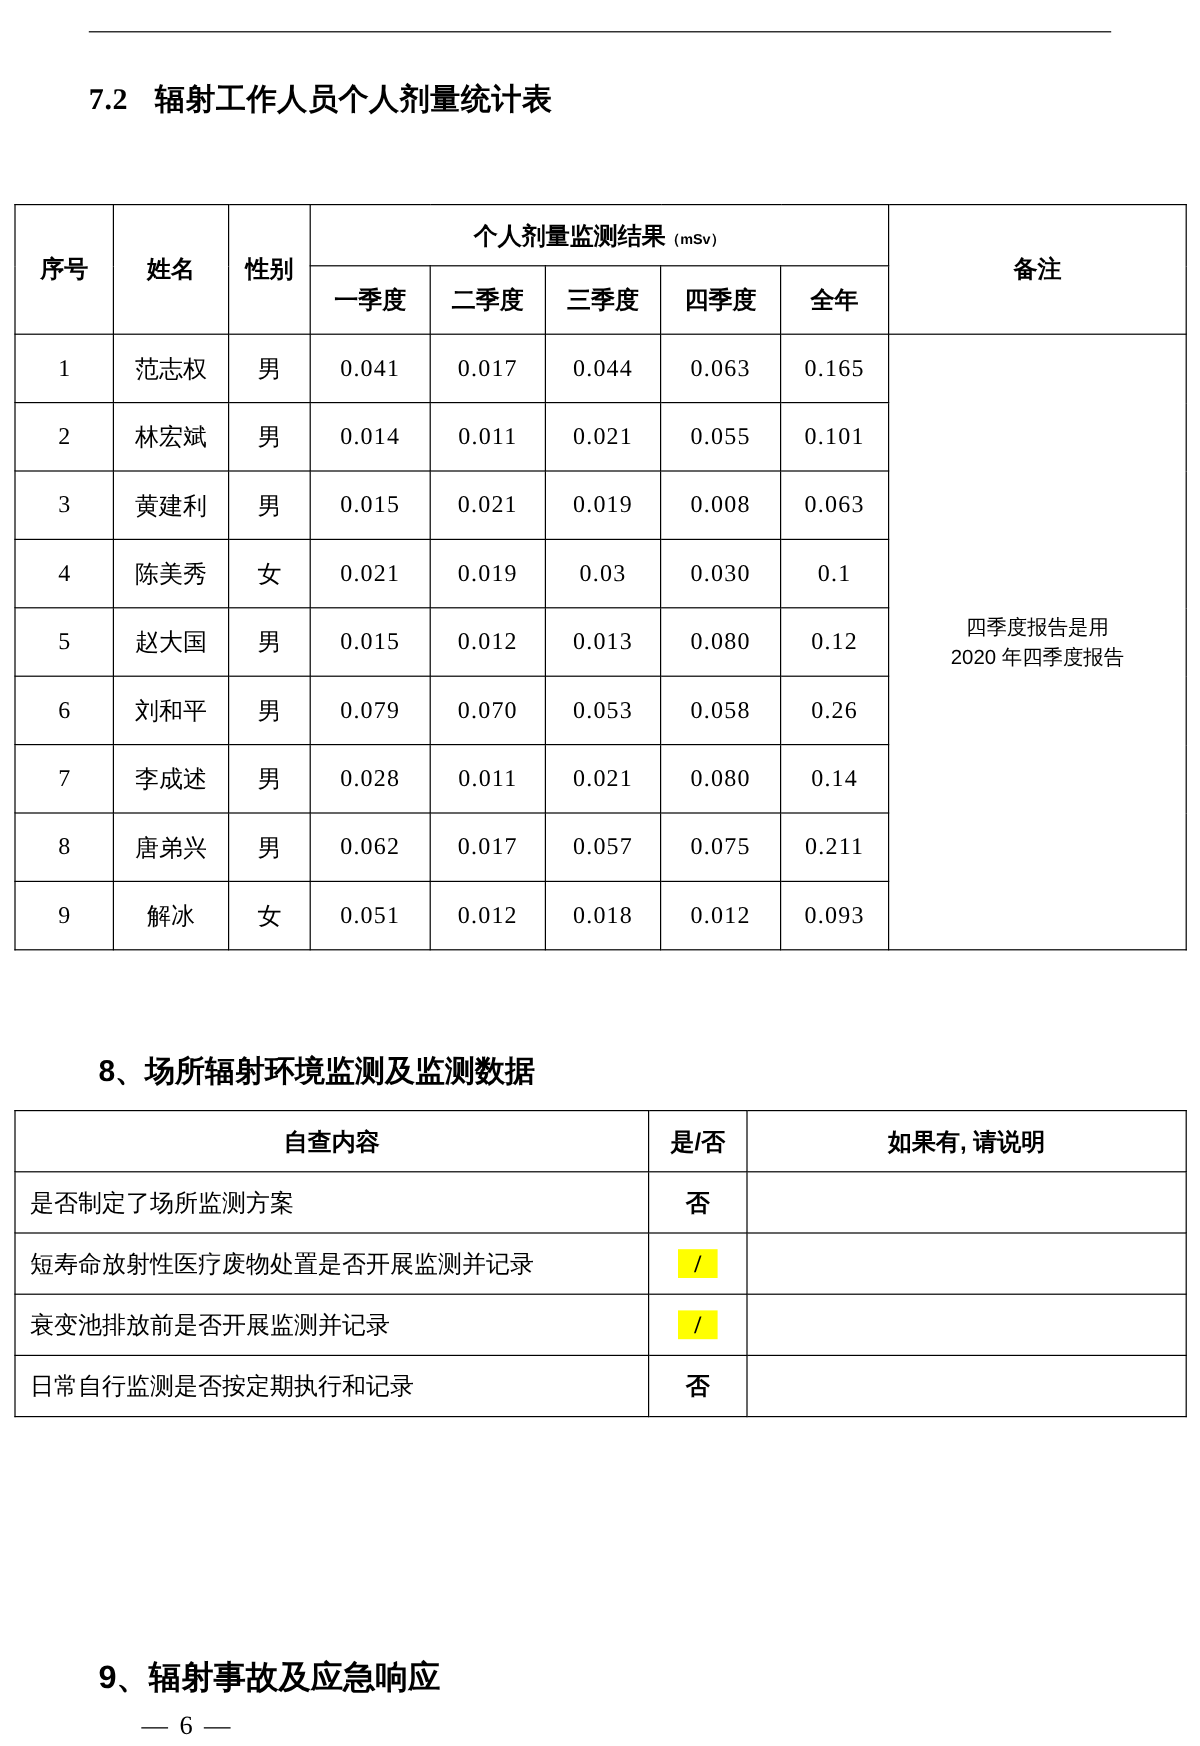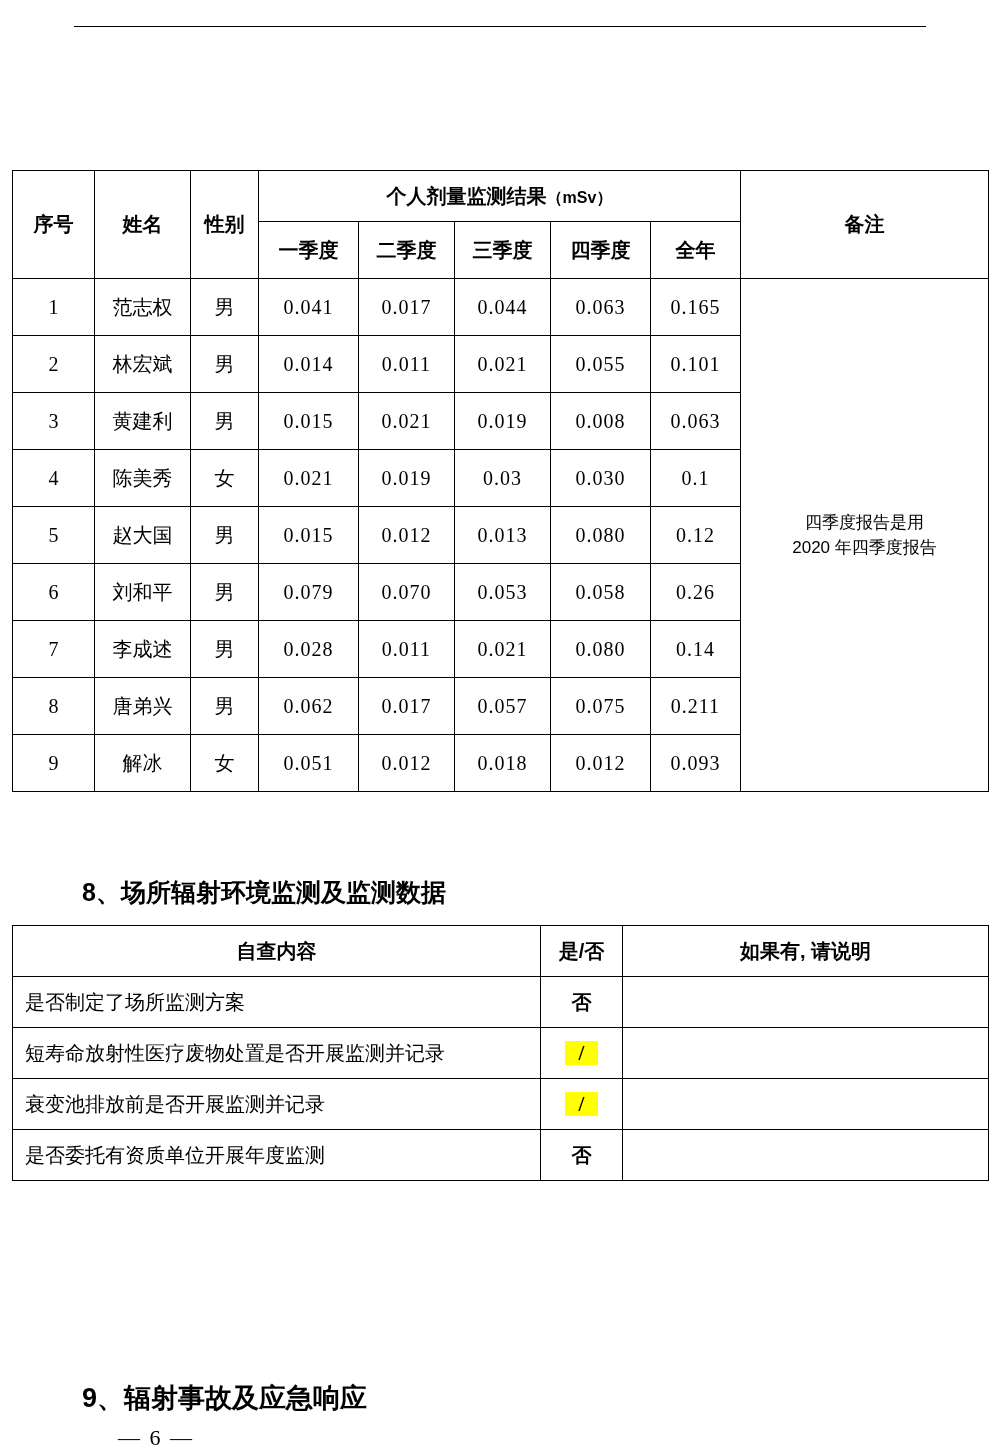--- a/index.html
+++ b/index.html
@@ -89,21 +89,21 @@
     font-size: 20px;
     letter-spacing: 1px;
   }
   table.dose td.remark {
     font-family: "Liberation Sans", sans-serif;
     font-size: 17px;
     line-height: 1.5;
     padding: 16px 10px;
   }
   .sub-unit {
-    font-size: 16px;
+    font-size: 12px;
   }
 
   
   h2.sec-title2 {
     font-family: "Liberation Sans", sans-serif;
     font-weight: bold;
     font-size: 25px;
     margin: 0;
     position: absolute;
     left: 82px;
@@ -169,20 +169,24 @@
     white-space: nowrap;
   }
 </style>
 </head>
 <body>
 
 <div class="page">
 
   <div class="header-rule"></div>
 
+  <h2 class="sec-title">
+    <span class="num">7.2</span>
+    &nbsp;&nbsp;<span>辐射工作人员个人剂量统计表</span>
+  </h2>
 
 
   <table class="dose">
     <colgroup>
       <col style="width:82px">
       <col style="width:96px">
       <col style="width:68px">
       <col style="width:100px">
       <col style="width:96px">
       <col style="width:96px">
@@ -329,21 +333,21 @@
         <td class="item">短寿命放射性医疗废物处置是否开展监测并记录</td>
         <td class="ans"><span class="hl">/</span></td>
         <td class="exp"></td>
       </tr>
       <tr>
         <td class="item">衰变池排放前是否开展监测并记录</td>
         <td class="ans"><span class="hl">/</span></td>
         <td class="exp"></td>
       </tr>
       <tr>
-        <td class="item">是否委托有资质单位开展年度监测</td>
+        <td class="item">日常自行监测是否按定期执行和记录</td>
         <td class="ans">否</td>
         <td class="exp"></td>
       </tr>
     </tbody>
   </table>
 
   <h2 class="sec-title3">9、辐射事故及应急响应</h2>
 
   <div class="page-num">— 6 —</div>
 

